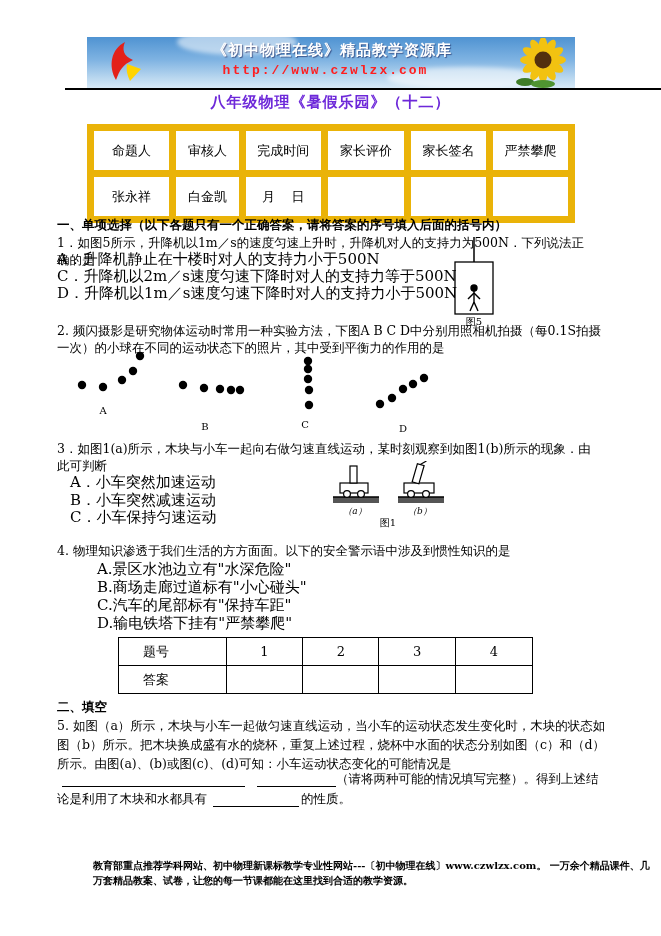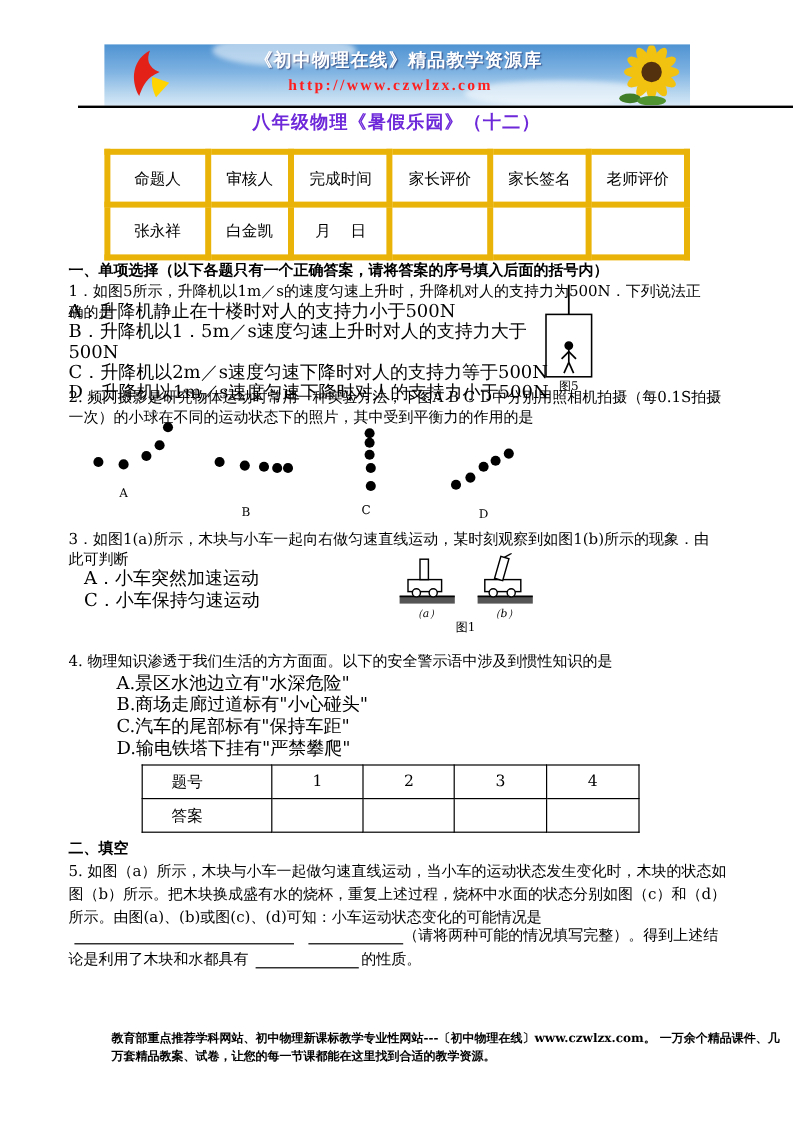--- a/index.html
+++ b/index.html
@@ -8,29 +8,29 @@
   .abs{position:absolute;}
   
   .banner{left:87px;top:37px;width:488px;height:51px;
           background:linear-gradient(180deg,#4f93d2 0%,#7fb3e2 45%,#b9d7ef 80%,#d7e9f7 100%);
           overflow:hidden;}
   .cloud{position:absolute;background:rgba(255,255,255,.55);border-radius:50%;filter:blur(2px);}
   .banner-title{position:absolute;left:66px;right:64px;top:4px;text-align:center;color:#fff;
           font-family:"DejaVu Sans","Liberation Sans",sans-serif;font-weight:bold;font-size:15px;
           text-shadow:1px 1px 1px rgba(0,0,60,.5);letter-spacing:1px;white-space:nowrap;}
   .banner-url{position:absolute;left:53px;right:64px;top:26px;text-align:center;color:#ff1e1e;
-          font-family:Liberation Serif, serif;font-weight:bold;font-size:13px;
+          font-family:Liberation Mono, monospace;font-weight:bold;font-size:13px;
           letter-spacing:2px;white-space:nowrap;}
   .rule{left:65px;top:88px;width:596px;height:2px;background:#000;}
   .page-title{left:0;top:93px;width:100%;text-align:center;color:#6d28d9;font-weight:bold;
           font-size:15px;font-family:"DejaVu Sans","Liberation Sans",sans-serif;letter-spacing:1px;}
   
   table{border-collapse:collapse;}
   .info-table{left:87px;top:124px;width:488px;}
-  .info-table td{border:5px solid #eab308;height:37px;text-align:center;font-size:13px;white-space:pre;}
+  .info-table td{border:7px solid #eab308;height:37px;text-align:center;font-size:13px;white-space:pre;}
   .ans-table{left:118px;top:637px;width:415px;}
   .ans-table td{border:1px solid #000;height:25px;font-size:13px;}
   .ans-table td.lbl{width:90px;text-align:left;padding-left:24px;}
   .ans-table td.num{text-align:center;}
   
   .txt{font-size:12.5px;line-height:17px;}
   .heading{font-size:12.5px;font-weight:bold;font-family:"DejaVu Sans","Liberation Sans",sans-serif;}
   .opt{font-size:15px;line-height:17px;}
   .blank{display:inline-block;border-bottom:1px solid #000;height:13px;vertical-align:bottom;}
   .footer{font-size:10px;line-height:15px;font-weight:bold;margin-left:36px;}
@@ -76,39 +76,38 @@
   <div class="abs page-title">八年级物理《暑假乐园》（十二）</div>
 
   <table class="abs info-table">
     <tbody>
         <tr>
       <td style="width:88px;">命题人</td>
       <td style="width:70px;">审核人</td>
       <td style="width:82px;">完成时间</td>
       <td style="width:84px;">家长评价</td>
       <td style="width:82px;">家长签名</td>
-      <td style="width:82px;">老师评价</td>
+      <td style="width:82px;">严禁攀爬</td>
     </tr>
     <tr>
       <td>张永祥</td>
       <td>白金凯</td>
       <td>月    日</td>
       <td></td>
       <td></td>
       <td></td>
     </tr>
   </tbody>
     </table>
 
   <div class="abs heading" style="left:57px;top:217px;">一、单项选择（以下各题只有一个正确答案，请将答案的序号填入后面的括号内）</div>
 
   <div class="abs txt" style="left:57px;top:234px;width:535px;">1．如图5所示，升降机以1m／s的速度匀速上升时，升降机对人的支持力为500N．下列说法正确的是</div>
   <div class="abs" style="left:57px;top:251px;width:420px;">
     <div class="opt">A．升降机静止在十楼时对人的支持力小于500N</div>
-    <div class="opt">B．升降机以1．5m／s速度匀速上升时对人的支持力大于500N</div>
     <div class="opt">C．升降机以2m／s速度匀速下降时对人的支持力等于500N</div>
     <div class="opt">D．升降机以1m／s速度匀速下降时对人的支持力小于500N</div>
   </div>
 
   <svg class="abs" style="left:443px;top:237px;" width="62" height="90" viewBox="0 0 62 90">
     <line x1="31" y1="0" x2="31" y2="25" stroke="#000" stroke-width="1.5"></line>
     <rect x="12" y="25" width="38" height="52" fill="none" stroke="#000" stroke-width="1.3"></rect>
     <g stroke="#000" stroke-width="1.4" fill="none">
       <circle cx="31" cy="51" r="3" fill="#000"></circle>
       <line x1="31" y1="54" x2="31" y2="65"></line>
@@ -153,20 +152,21 @@
     </g>
     <text x="46" y="64" font-size="10" text-anchor="middle">A</text>
     <text x="148" y="80" font-size="10" text-anchor="middle">B</text>
     <text x="248" y="78" font-size="10" text-anchor="middle">C</text>
     <text x="346" y="82" font-size="10" text-anchor="middle">D</text>
   </svg>
 
   <div class="abs txt" style="left:57px;top:440px;width:540px;">3．如图1(a)所示，木块与小车一起向右做匀速直线运动，某时刻观察到如图1(b)所示的现象．由此可判断</div>
   <div class="abs" style="left:70px;top:474px;width:260px;">
     <div class="opt" style="line-height:17.5px;">A．小车突然加速运动</div>
+    <div class="opt" style="line-height:17.5px;">B．小车突然减速运动</div>
     <div class="opt" style="line-height:17.5px;">C．小车保持匀速运动</div>
   </div>
 
   <svg class="abs" style="left:330px;top:461px;" width="145" height="68" viewBox="0 0 145 68">
 
     <g>
       <rect x="3" y="36" width="46" height="6" fill="#555"></rect>
       <line x1="3" y1="36" x2="49" y2="36" stroke="#000" stroke-width="1.3"></line>
       <rect x="10" y="22" width="28" height="10" fill="#fff" stroke="#000" stroke-width="1.2"></rect>
       <circle cx="17" cy="33" r="3.4" fill="#fff" stroke="#000" stroke-width="1.2"></circle>

